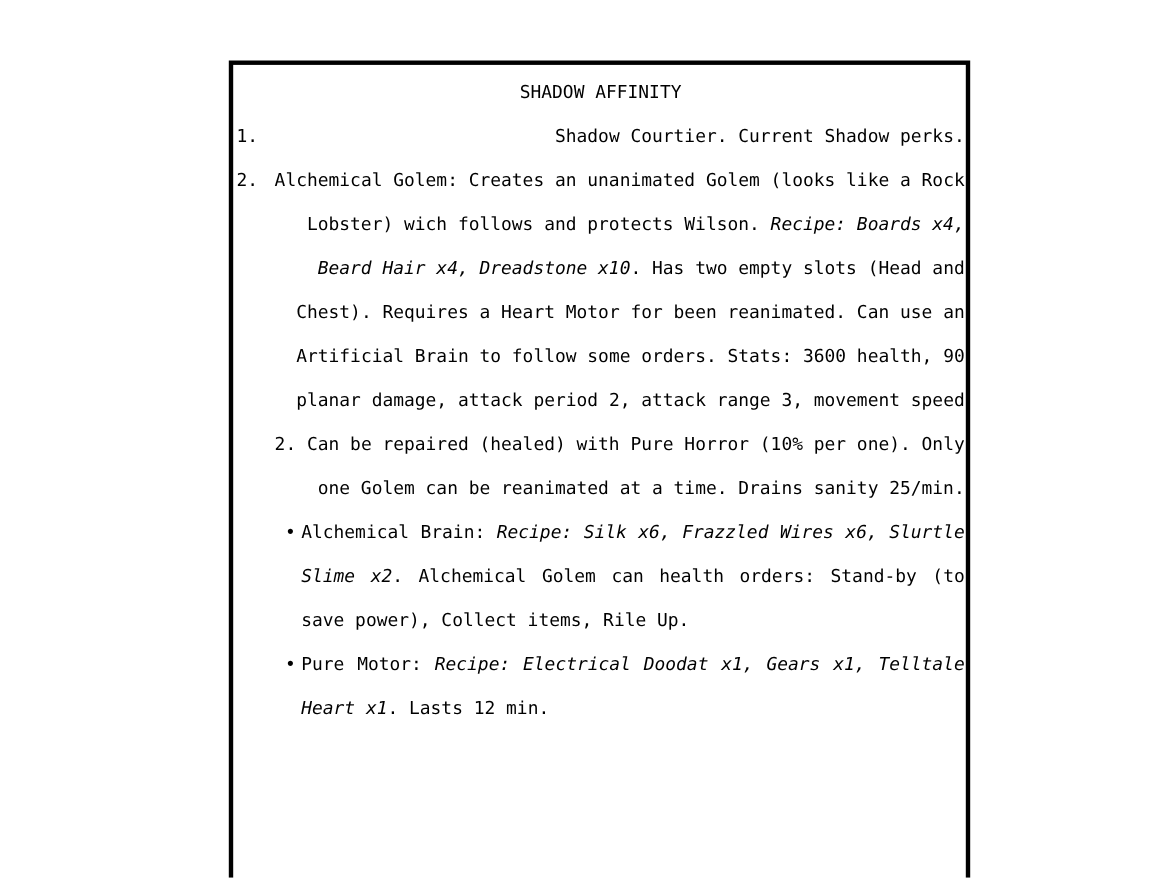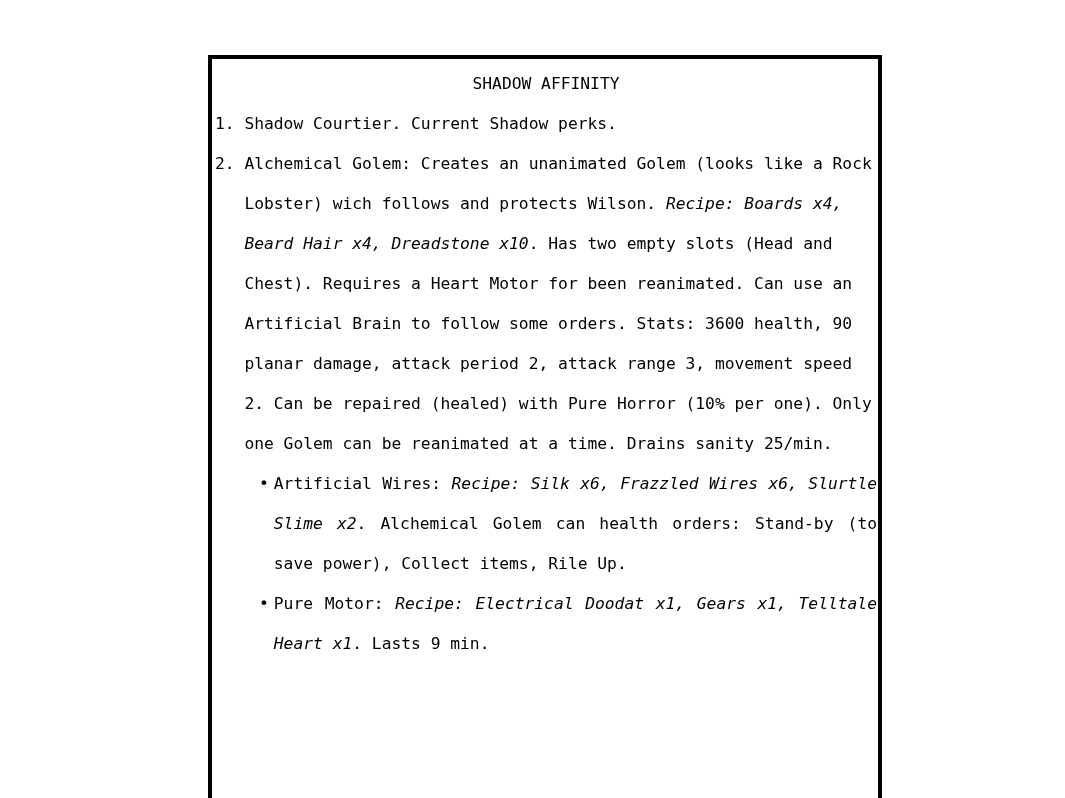--- a/index.html
+++ b/index.html
@@ -37,21 +37,21 @@
   .oitem {
     position: relative;
     padding-left: 3ch;
   }
   .omarker {
     position: absolute;
     left: 0;
     top: 0;
   }
   .para {
-    text-align: left;
+    text-align: right;
   }
   .uitem {
     position: relative;
     padding-left: 3ch;
   }
   .ubullet {
     position: absolute;
     left: 1.5ch;
     top: 0;
   }
@@ -76,23 +76,23 @@
         <div class="oitem">
           <span class="omarker">1.</span>
           <div class="para"><span class="run-normal">Shadow Courtier. Current Shadow perks.</span></div>
         </div>
         <div class="oitem">
           <span class="omarker">2.</span>
           <div class="para"><span class="run-normal">Alchemical Golem: Creates an unanimated Golem (looks like a Rock Lobster) wich follows and protects Wilson. </span><span class="run-italic">Recipe: Boards x4, Beard Hair x4, Dreadstone x10</span><span class="run-normal">. Has two empty slots (Head and Chest). Requires a Heart Motor for been reanimated. Can use an Artificial Brain to follow some orders. Stats: 3600 health, 90 planar damage, attack period 2, attack range 3, movement speed 2. Can be repaired (healed) with Pure Horror (10% per one). Only one Golem can be reanimated at a time. Drains sanity 25/min.</span></div>
           <div class="ulist">
             <div class="uitem">
               <span class="ubullet">•</span>
-              <div class="ubody"><span class="run-normal">Artificial Wires: </span><span class="run-italic">Recipe: Silk x6, Frazzled Wires x6, Slurtle Slime x2</span><span class="run-normal">. Alchemical Golem can health orders: Stand-by (to save power), Collect items, Rile Up.</span></div>
+              <div class="ubody"><span class="run-normal">Alchemical Brain: </span><span class="run-italic">Recipe: Silk x6, Frazzled Wires x6, Slurtle Slime x2</span><span class="run-normal">. Alchemical Golem can health orders: Stand-by (to save power), Collect items, Rile Up.</span></div>
             </div>
             <div class="uitem">
               <span class="ubullet">•</span>
-              <div class="ubody"><span class="run-normal">Pure Motor: </span><span class="run-italic">Recipe: Electrical Doodat x1, Gears x1, Telltale Heart x1</span><span class="run-normal">. Lasts 9 min.</span></div>
+              <div class="ubody"><span class="run-normal">Pure Motor: </span><span class="run-italic">Recipe: Electrical Doodat x1, Gears x1, Telltale Heart x1</span><span class="run-normal">. Lasts 12 min.</span></div>
             </div>
           </div>
         </div>
       </div>
   </div>
 </div>
 
 </body></html>

